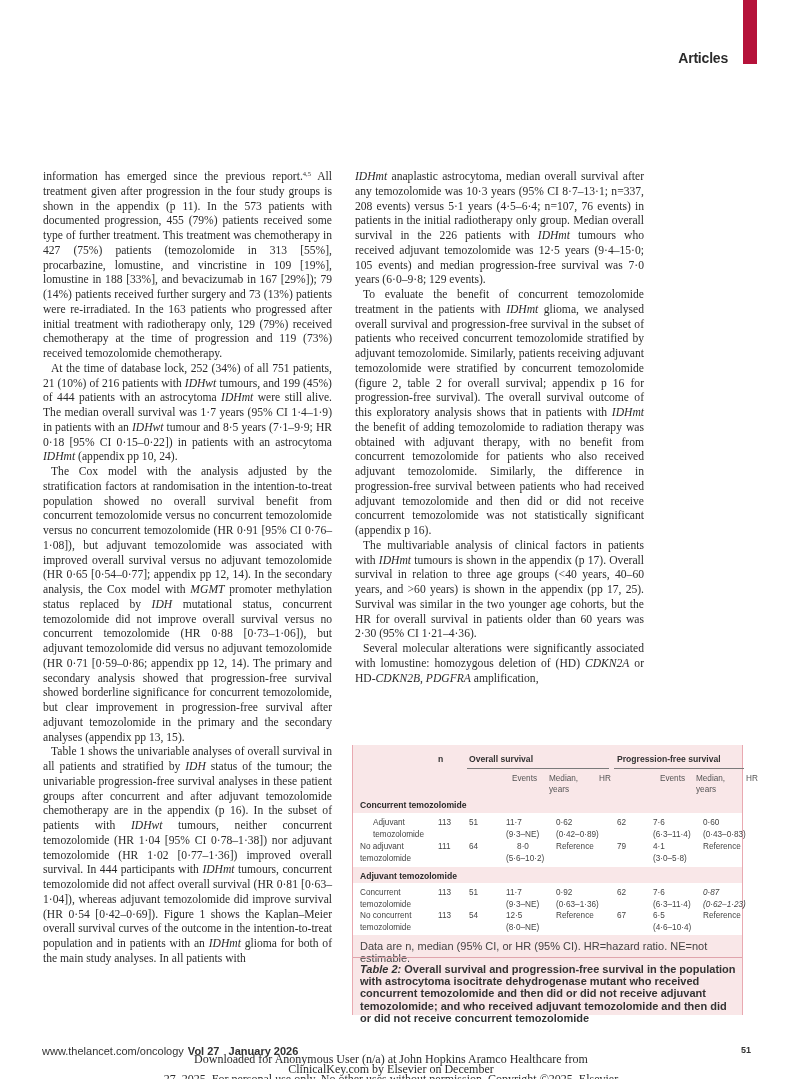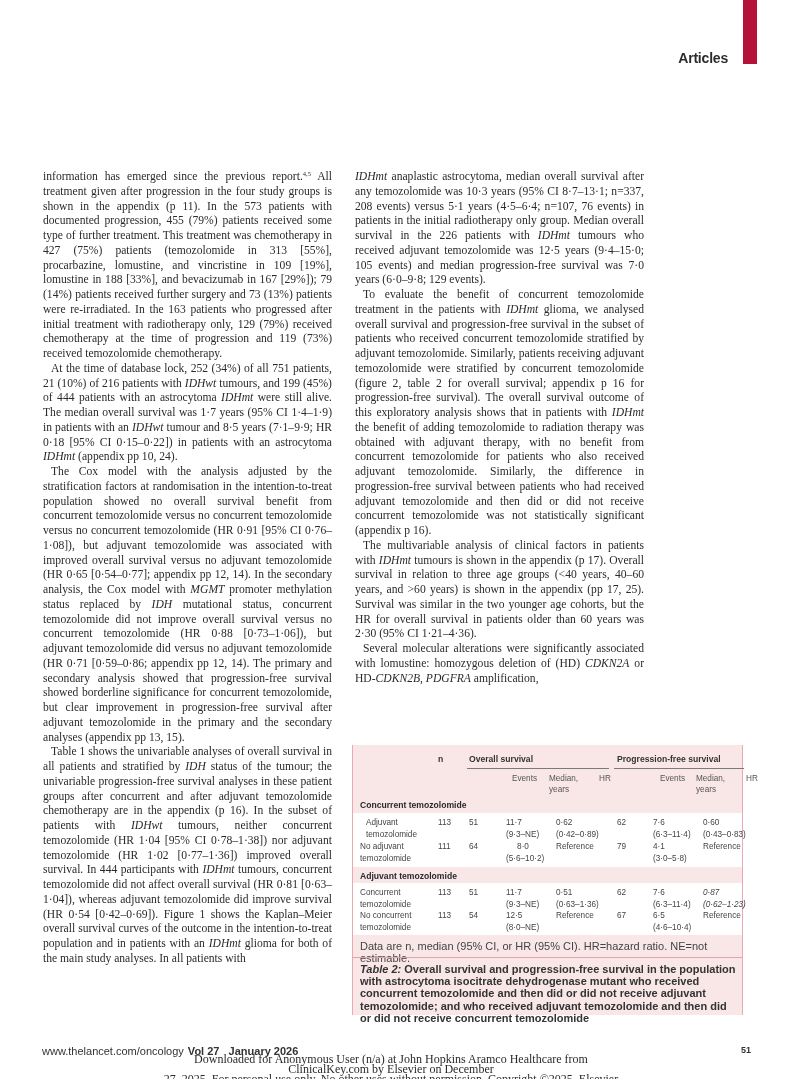--- a/index.html
+++ b/index.html
@@ -95,21 +95,21 @@
   <div class="t-sub" style="left:116px; top:28px;">Events</div>
   <div class="t-sub" style="left:153px; top:28px;"><span>Median,</span><br><span>years</span></div>
   <div class="t-sub" style="left:203px; top:28px;">HR</div>
   <div class="t-sub" style="left:264px; top:28px;">Events</div>
   <div class="t-sub" style="left:300px; top:28px;"><span>Median,</span><br><span>years</span></div>
   <div class="t-sub" style="left:350px; top:28px;">HR</div>
 
   <div class="t-section" style="top:55px;">Concurrent temozolomide</div>
   <div class="t-band" style="top:68px; height:54px;">
     <div>
-      <div class="t-cell" style="left:13px; top:4px;"><span>Adjuvant</span><br><span>temozolomide</span></div>
+      <div class="t-cell" style="left:20px; top:4px;"><span>Adjuvant</span><br><span>temozolomide</span></div>
       <div class="t-cell" style="left:85px; top:4px;">113</div>
       <div class="t-cell" style="left:116px; top:4px;">51</div>
       <div class="t-cell" style="left:153px; top:4px;"><span>11·7</span><br><span>(9·3–NE)</span></div>
       <div class="t-cell" style="left:203px; top:4px;"><span>0·62</span><br><span>(0·42–0·89)</span></div>
       <div class="t-cell" style="left:264px; top:4px;">62</div>
       <div class="t-cell" style="left:300px; top:4px;"><span>7·6</span><br><span>(6·3–11·4)</span></div>
       <div class="t-cell" style="left:350px; top:4px;"><span>0·60</span><br><span>(0·43–0·83)</span></div>
     </div>
     <div>
       <div class="t-cell" style="left:7px; top:28px;"><span>No adjuvant</span><br><span>temozolomide</span></div>
@@ -123,21 +123,21 @@
     </div>
   </div>
 
   <div class="t-section" style="top:126px;">Adjuvant temozolomide</div>
   <div class="t-band" style="top:138px; height:52px;">
     <div>
       <div class="t-cell" style="left:7px; top:4px;"><span>Concurrent</span><br><span>temozolomide</span></div>
       <div class="t-cell" style="left:85px; top:4px;">113</div>
       <div class="t-cell" style="left:116px; top:4px;">51</div>
       <div class="t-cell" style="left:153px; top:4px;"><span>11·7</span><br><span>(9·3–NE)</span></div>
-      <div class="t-cell" style="left:203px; top:4px;"><span>0·51</span><br><span>(0·63–1·36)</span></div>
+      <div class="t-cell" style="left:203px; top:4px;"><span>0·92</span><br><span>(0·63–1·36)</span></div>
       <div class="t-cell" style="left:264px; top:4px;">62</div>
       <div class="t-cell" style="left:300px; top:4px;"><span>7·6</span><br><span>(6·3–11·4)</span></div>
       <div class="t-cell" style="left:350px; top:4px;font-style:italic;"><span>0·87</span><br><span>(0·62–1·23)</span></div>
     </div>
     <div>
       <div class="t-cell" style="left:7px; top:27px;"><span>No concurrent</span><br><span>temozolomide</span></div>
       <div class="t-cell" style="left:85px; top:27px;">113</div>
       <div class="t-cell" style="left:116px; top:27px;">54</div>
       <div class="t-cell" style="left:153px; top:27px;"><span>12·5</span><br><span>(8·0–NE)</span></div>
       <div class="t-cell" style="left:203px; top:27px;">Reference</div>

